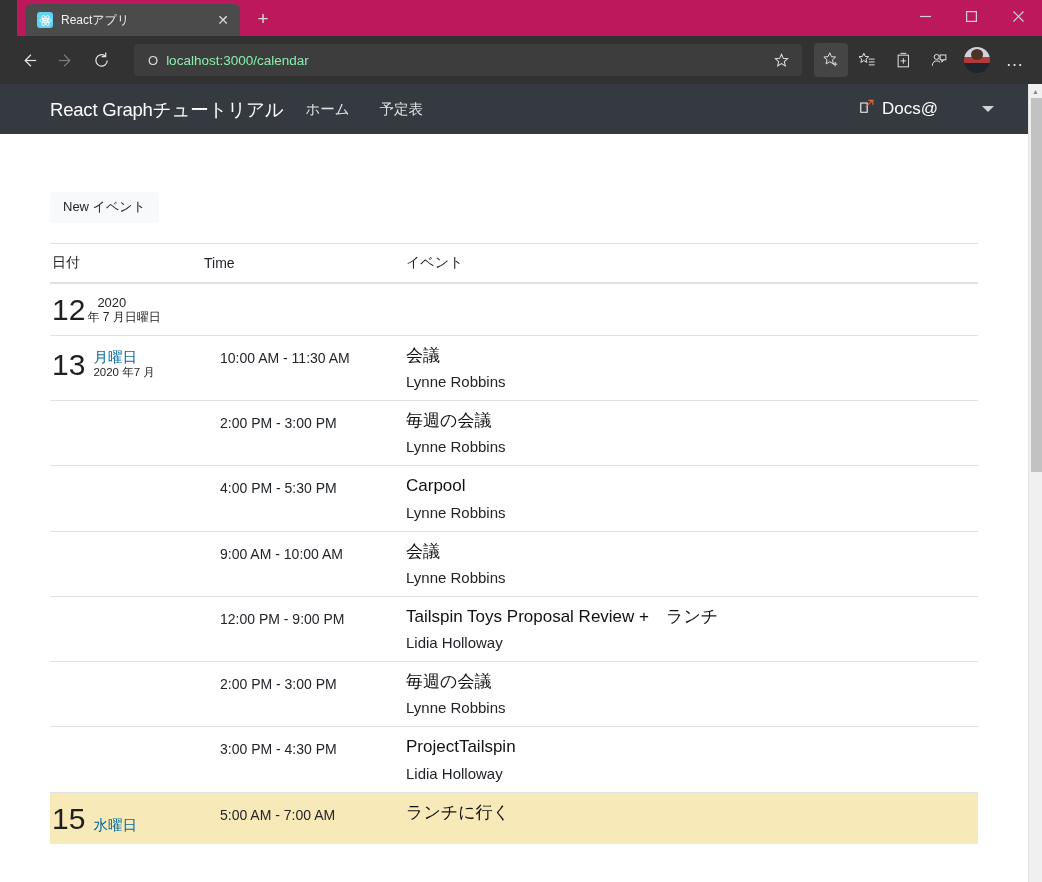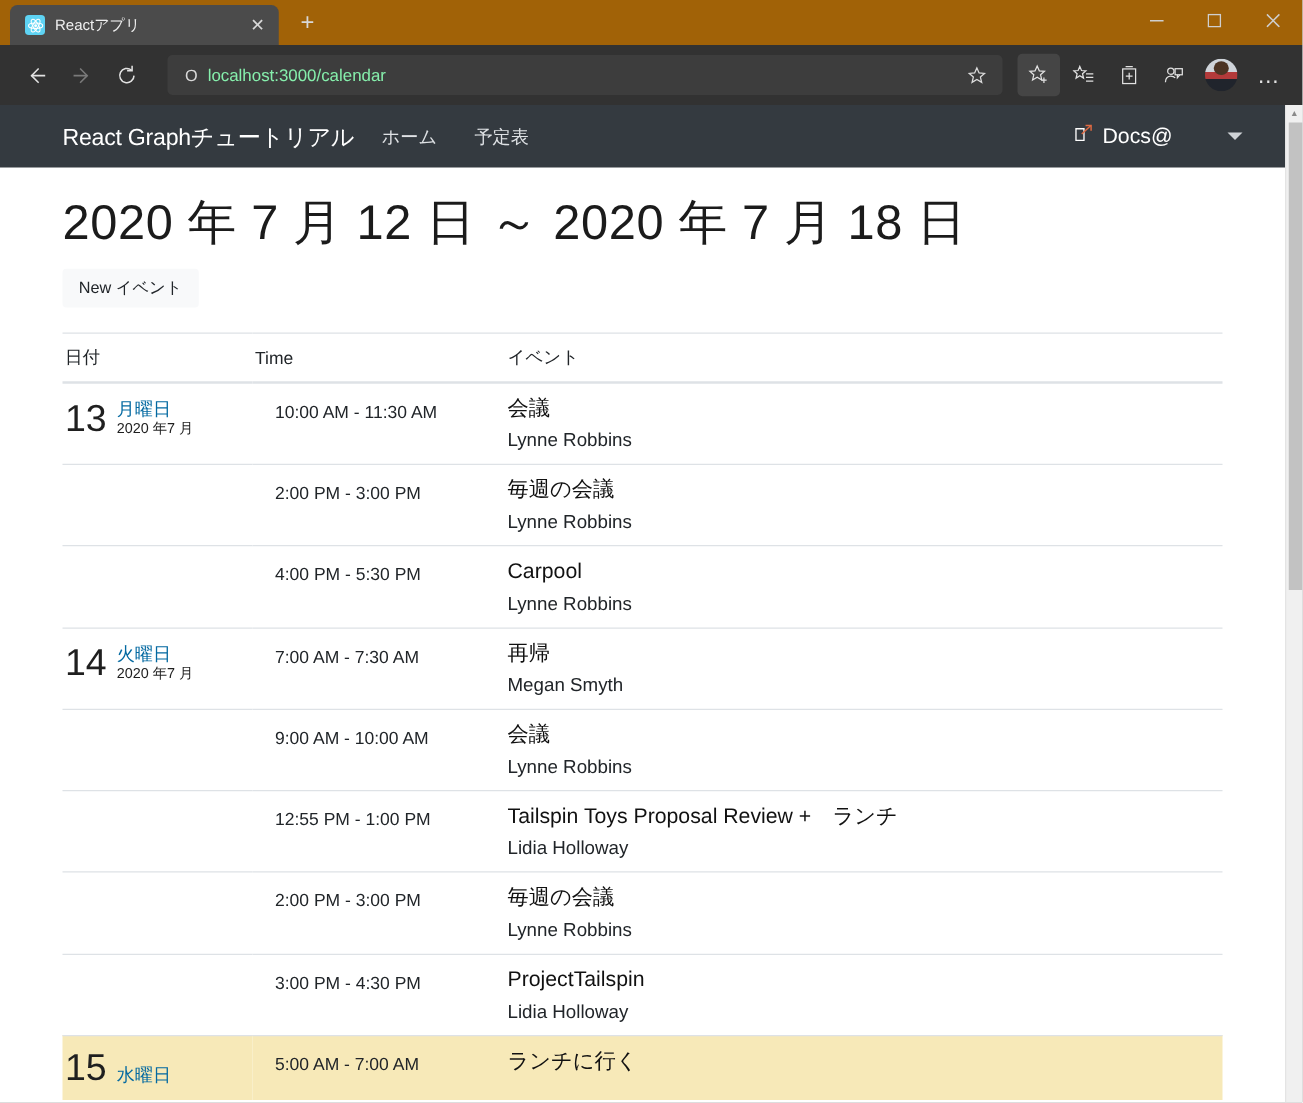--- a/index.html
+++ b/index.html
@@ -7,22 +7,22 @@
     width: 1042px; height: 882px;
     font-family: "Liberation Sans", sans-serif;
     overflow: hidden;
     background: #ffffff;
   }
 
   
   .browser { width: 1042px; height: 882px; position: relative; background: #323232; }
 
   .titlebar {
-    height: 36px; background: #a16207;
-    display: flex; align-items: flex-end; position: relative;
+    height: 36px; background: #be185d;
+    display: flex; align-items: flex-end; position: relative; margin-left: 17px;
   }
   .tabstrip { display: flex; align-items: flex-end; height: 36px; padding-left: 8px; }
   .tab {
     display: flex; align-items: center; gap: 8px;
     height: 32px; width: 215px; padding: 0 8px 0 12px;
     background: #4b4b4b; border-radius: 6px 6px 0 0; color: #e8e8e8;
   }
   .favicon {
     width: 16px; height: 16px; border-radius: 3px; background: #5ed3f3;
     display: flex; align-items: center; justify-content: center; flex: 0 0 auto;
@@ -110,21 +110,21 @@
     width: 0; height: 0; border-left: 6px solid transparent; border-right: 6px solid transparent;
     border-top: 6px solid #cfd3d7; margin-left: 34px; margin-right: 12px;
   }
 
   .content { padding: 22px 50px 0 50px; }
   .page-title {
     font-size: 39px; font-weight: 400; color: #1b1b1b; letter-spacing: 0.5px;
     line-height: 1.18; white-space: nowrap;
   }
   .newevent {
-    display: inline-block; margin-top: 13px; margin-bottom: 20px;
+    display: inline-block; margin-top: 36px; margin-bottom: 20px;
     background: #f8f9fa; color: #212529; border: 1px solid #f8f9fa;
     border-radius: 3px; padding: 6px 12px; font-size: 13px; line-height: 1.3;
   }
 
   table.cal { width: 928px; border-collapse: collapse; table-layout: fixed; }
   table.cal th {
     text-align: left; font-weight: 400; color: #212529; font-size: 14px;
     padding: 10px 0 10px 2px; border-top: 1px solid #dee2e6; border-bottom: 2px solid #dee2e6;
   }
   .col-date { width: 152px; }
@@ -289,39 +289,51 @@
                 <path d="M10.6 1.6 H15.6 V6.4" fill="none" stroke="#e06a42" stroke-width="1.3"></path>
               </svg>
             </span>
             <span>Docs@</span>
           </span>
           <span class="caret-down"></span>
         </span>
       </div>
 
       <div class="content">
-        <div class="page-title">2020 年 7 月 12 日 ～ 2020 年 7 月 18 日</div>
         <div class="newevent">New イベント</div>
 
         <table class="cal">
           <colgroup>
             <col class="col-date">
               <col class="col-time">
               <col class="col-event">
           </colgroup>
           <thead>
             <tr>
               <th>日付</th>
               <th>Time</th>
               <th>イベント</th>
             </tr>
           </thead>
           <tbody id="cal-body">
               <tr>
                 <td>
+                  <div class="datecell var2">
+                    <span class="daynum">12</span>
+                    <span class="dstack">
+                      <div class="dyear">2020</div>
+                      <div class="dsub">年 7 月日曜日</div>
+                    </span>
+                  </div>
+                </td>
+                <td></td>
+                <td></td>
+              </tr>
+              <tr>
+                <td>
                   <div class="datecell">
                     <span class="daynum">13</span>
                     <span class="dstack">
                       <div class="dweek">月曜日</div>
                       <div class="dym">2020 年7 月</div>
                     </span>
                   </div>
                 </td>
                 <td>
                   <div class="time">10:00 AM - 11:30 AM</div>
@@ -345,51 +357,33 @@
                 <td></td>
                 <td>
                   <div class="time">4:00 PM - 5:30 PM</div>
                 </td>
                 <td>
                   <div class="etitle">Carpool</div>
                   <div class="eorg">Lynne Robbins</div>
                 </td>
               </tr>
               <tr>
-                <td>
-                  <div class="datecell">
-                    <span class="daynum">14</span>
-                    <span class="dstack">
-                      <div class="dweek">火曜日</div>
-                      <div class="dym">2020 年7 月</div>
-                    </span>
-                  </div>
-                </td>
-                <td>
-                  <div class="time">7:00 AM - 7:30 AM</div>
-                </td>
-                <td>
-                  <div class="etitle">再帰</div>
-                  <div class="eorg">Megan Smyth</div>
-                </td>
-              </tr>
-              <tr>
                 <td></td>
                 <td>
                   <div class="time">9:00 AM - 10:00 AM</div>
                 </td>
                 <td>
                   <div class="etitle">会議</div>
                   <div class="eorg">Lynne Robbins</div>
                 </td>
               </tr>
               <tr>
                 <td></td>
                 <td>
-                  <div class="time">12:55 PM - 1:00 PM</div>
+                  <div class="time">12:00 PM - 9:00 PM</div>
                 </td>
                 <td>
                   <div class="etitle">Tailspin Toys Proposal Review +　ランチ</div>
                   <div class="eorg">Lidia Holloway</div>
                 </td>
               </tr>
               <tr>
                 <td></td>
                 <td>
                   <div class="time">2:00 PM - 3:00 PM</div>

